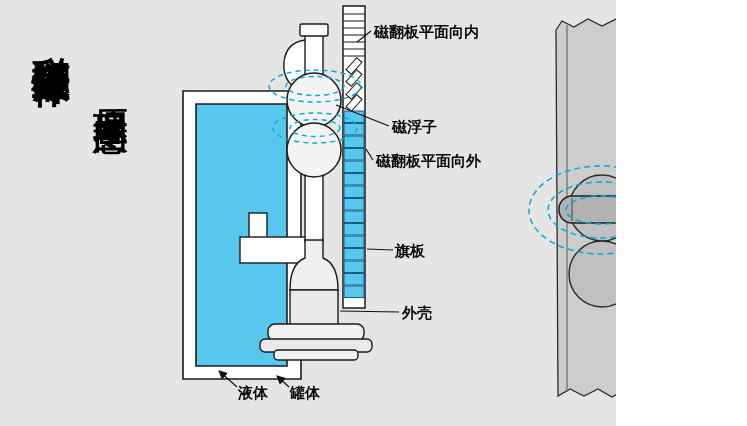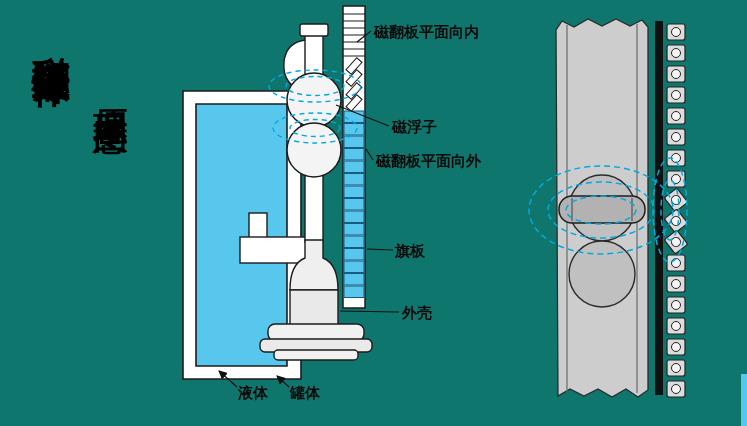--- a/index.html
+++ b/index.html
@@ -1,17 +1,17 @@
 <!DOCTYPE html>
 <html><head>
 <meta charset="utf-8">
 <style>
   html,body{margin:0;padding:0;background:#fff;}
   #canvas{
-    position:relative;width:747px;height:426px;background:#0f766e;overflow:hidden;
+    position:relative;width:616px;height:426px;background:#e5e5e5;overflow:hidden;
     font-family:"DejaVu Sans",sans-serif;
   }
   .vtitle{
     position:absolute;writing-mode:vertical-rl;text-orientation:upright;
     font-weight:700;color:#000;letter-spacing:2px;line-height:1;
     font-family:"DejaVu Sans",sans-serif;
   }
   .t1{left:32px;top:26px;font-size:38px;}
   .t2{left:94px;top:82px;font-size:34px;letter-spacing:3px;}
   svg{position:absolute;left:0;top:0;}

